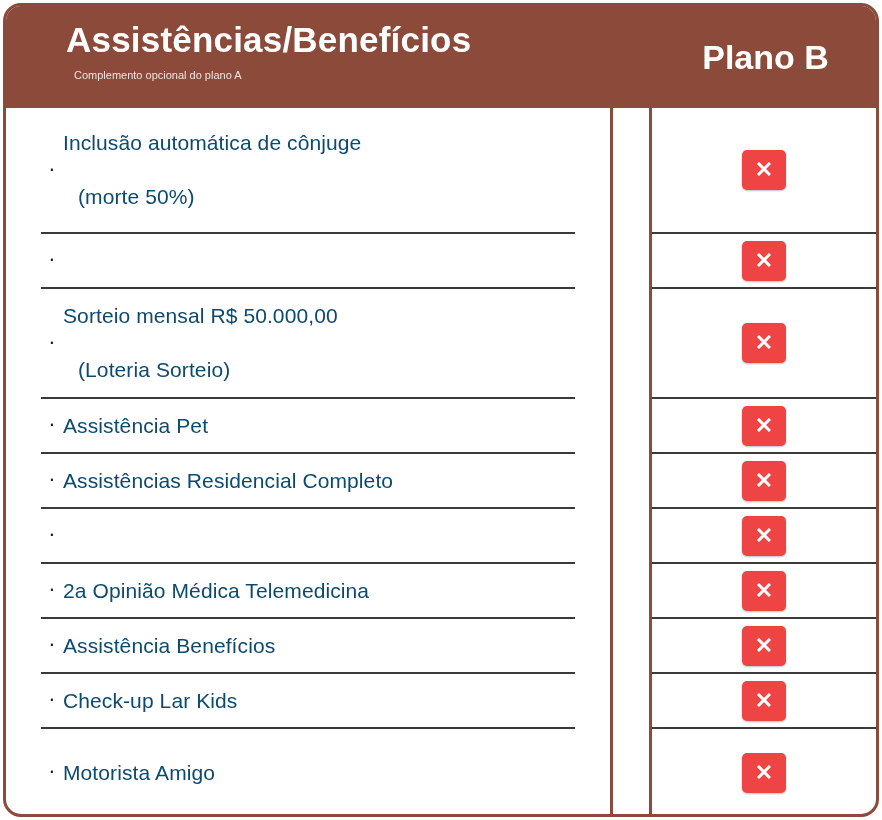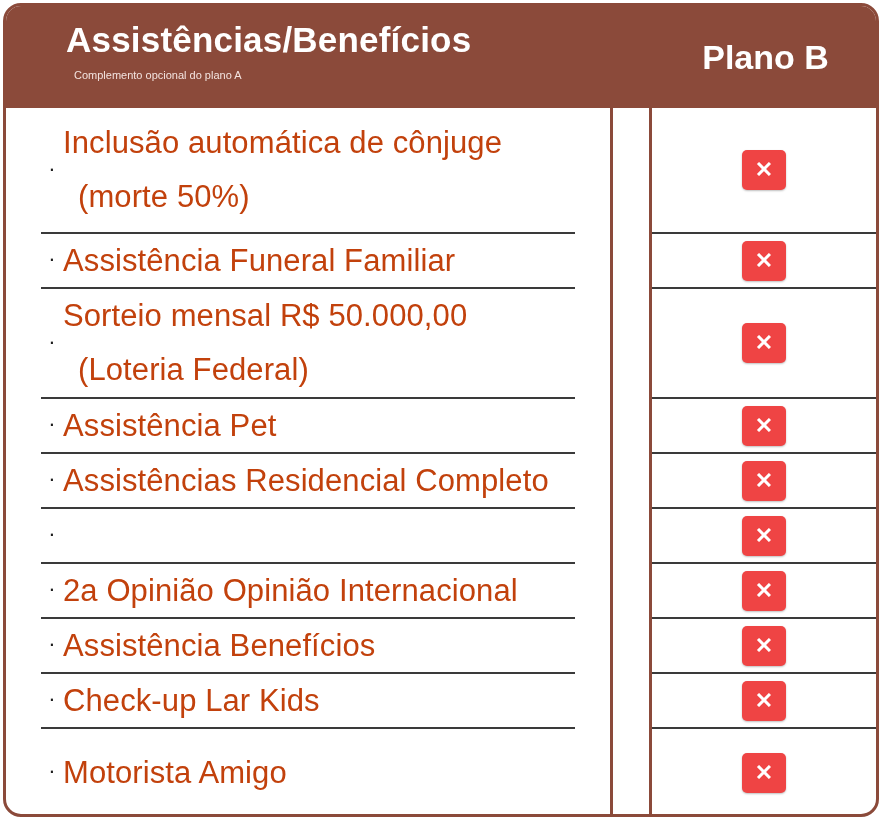--- a/index.html
+++ b/index.html
@@ -112,22 +112,22 @@
   .feat-bullet {
     width: 22px;
     flex: none;
     color: #1c1c1c;
     font-size: 22px;
     line-height: 1;
     text-align: center;
     padding-bottom: 3px;
   }
   .feat-text {
-    color: #c2410c;
-    font-size: 31px;
+    color: #0c4a6e;
+    font-size: 21px;
     line-height: 54px;
     letter-spacing: 0.1px;
   }
   .feat-text .second-line {
     display: block;
     margin-left: 15px;
   }
 
   .mark-row {
     border-bottom: 2px solid #3a3a3a;
@@ -169,40 +169,39 @@
   </div>
 
   <div class="body">
     <div class="col-features" id="features-col">
         <div class="feat-row" style="height: 126px;">
           <div class="feat-bullet">·</div>
           <div class="feat-text"><span>Inclusão automática de cônjuge</span><span class="second-line">(morte 50%)</span></div>
         </div>
         <div class="feat-row" style="height: 55px;">
           <div class="feat-bullet">·</div>
-          <div class="feat-text"><span>Assistência Funeral Familiar</span></div>
         </div>
         <div class="feat-row" style="height: 110px;">
           <div class="feat-bullet">·</div>
-          <div class="feat-text"><span>Sorteio mensal R$ 50.000,00</span><span class="second-line">(Loteria Federal)</span></div>
+          <div class="feat-text"><span>Sorteio mensal R$ 50.000,00</span><span class="second-line">(Loteria Sorteio)</span></div>
         </div>
         <div class="feat-row" style="height: 55px;">
           <div class="feat-bullet">·</div>
           <div class="feat-text"><span>Assistência Pet</span></div>
         </div>
         <div class="feat-row" style="height: 55px;">
           <div class="feat-bullet">·</div>
           <div class="feat-text"><span>Assistências Residencial Completo</span></div>
         </div>
         <div class="feat-row" style="height: 55px;">
           <div class="feat-bullet">·</div>
         </div>
         <div class="feat-row" style="height: 55px;">
           <div class="feat-bullet">·</div>
-          <div class="feat-text"><span>2a Opinião Opinião Internacional</span></div>
+          <div class="feat-text"><span>2a Opinião Médica Telemedicina</span></div>
         </div>
         <div class="feat-row" style="height: 55px;">
           <div class="feat-bullet">·</div>
           <div class="feat-text"><span>Assistência Benefícios</span></div>
         </div>
         <div class="feat-row" style="height: 55px;">
           <div class="feat-bullet">·</div>
           <div class="feat-text"><span>Check-up Lar Kids</span></div>
         </div>
         <div class="feat-row" style="height: 87px;">

